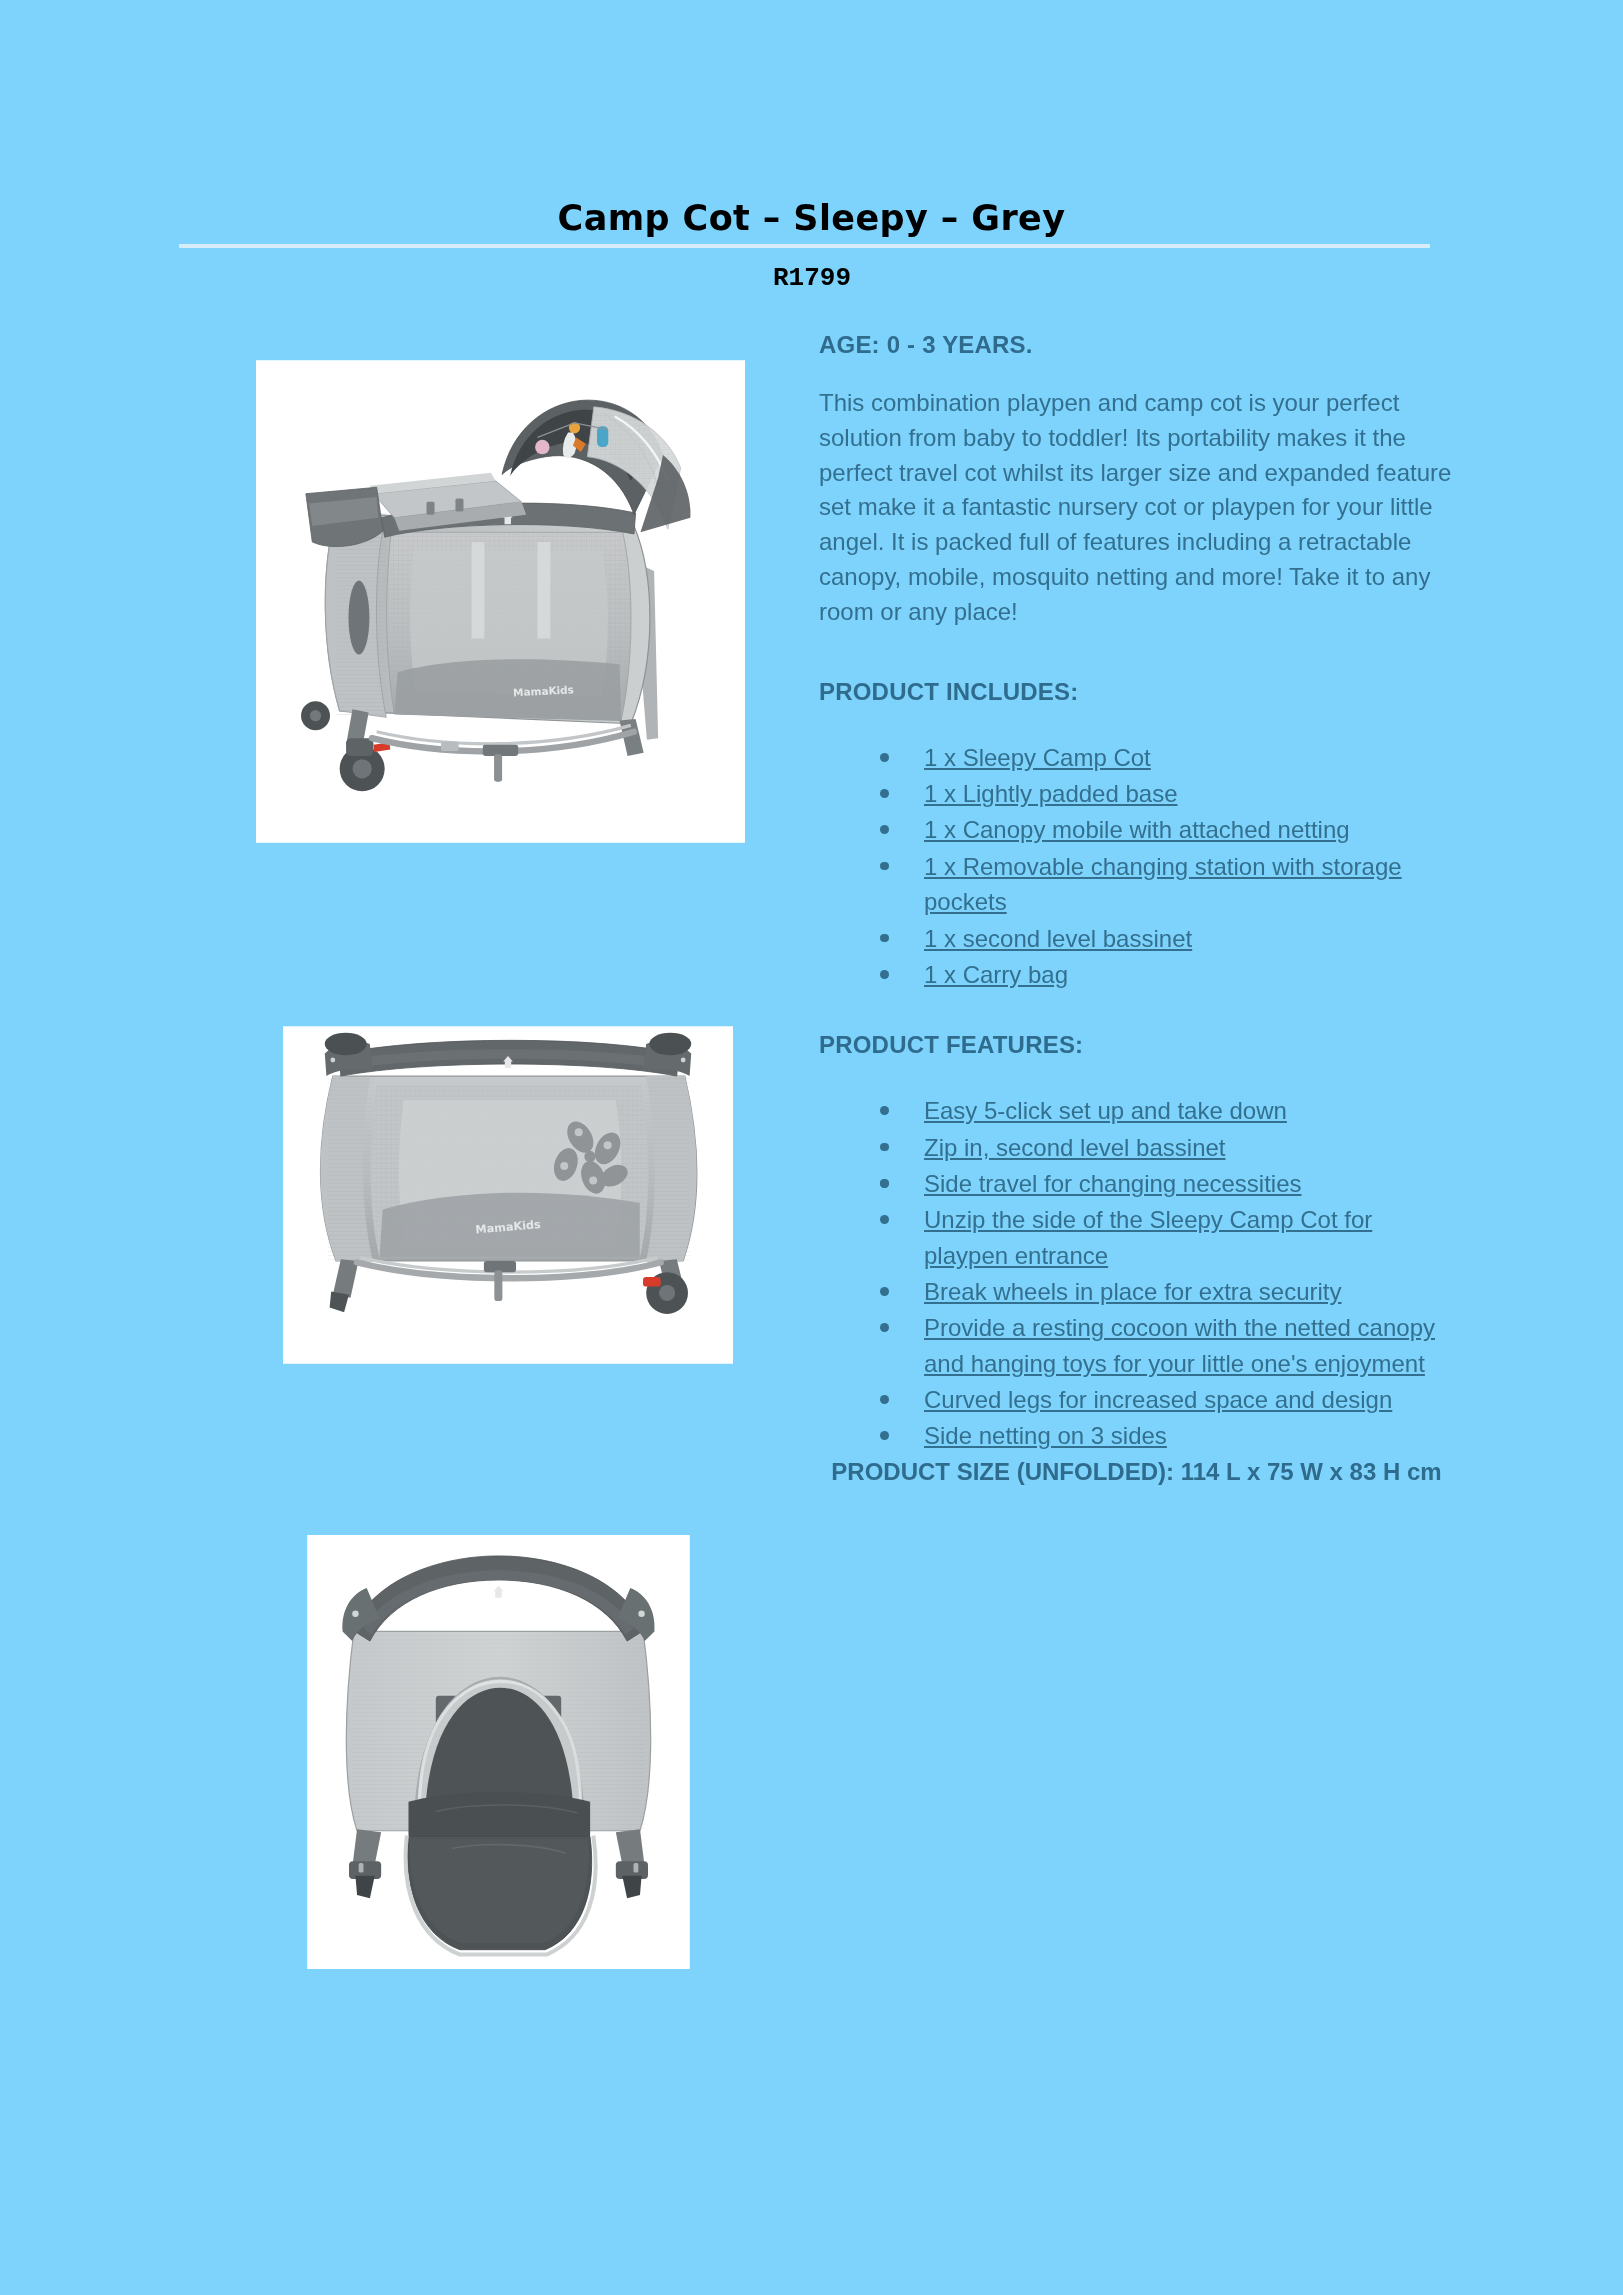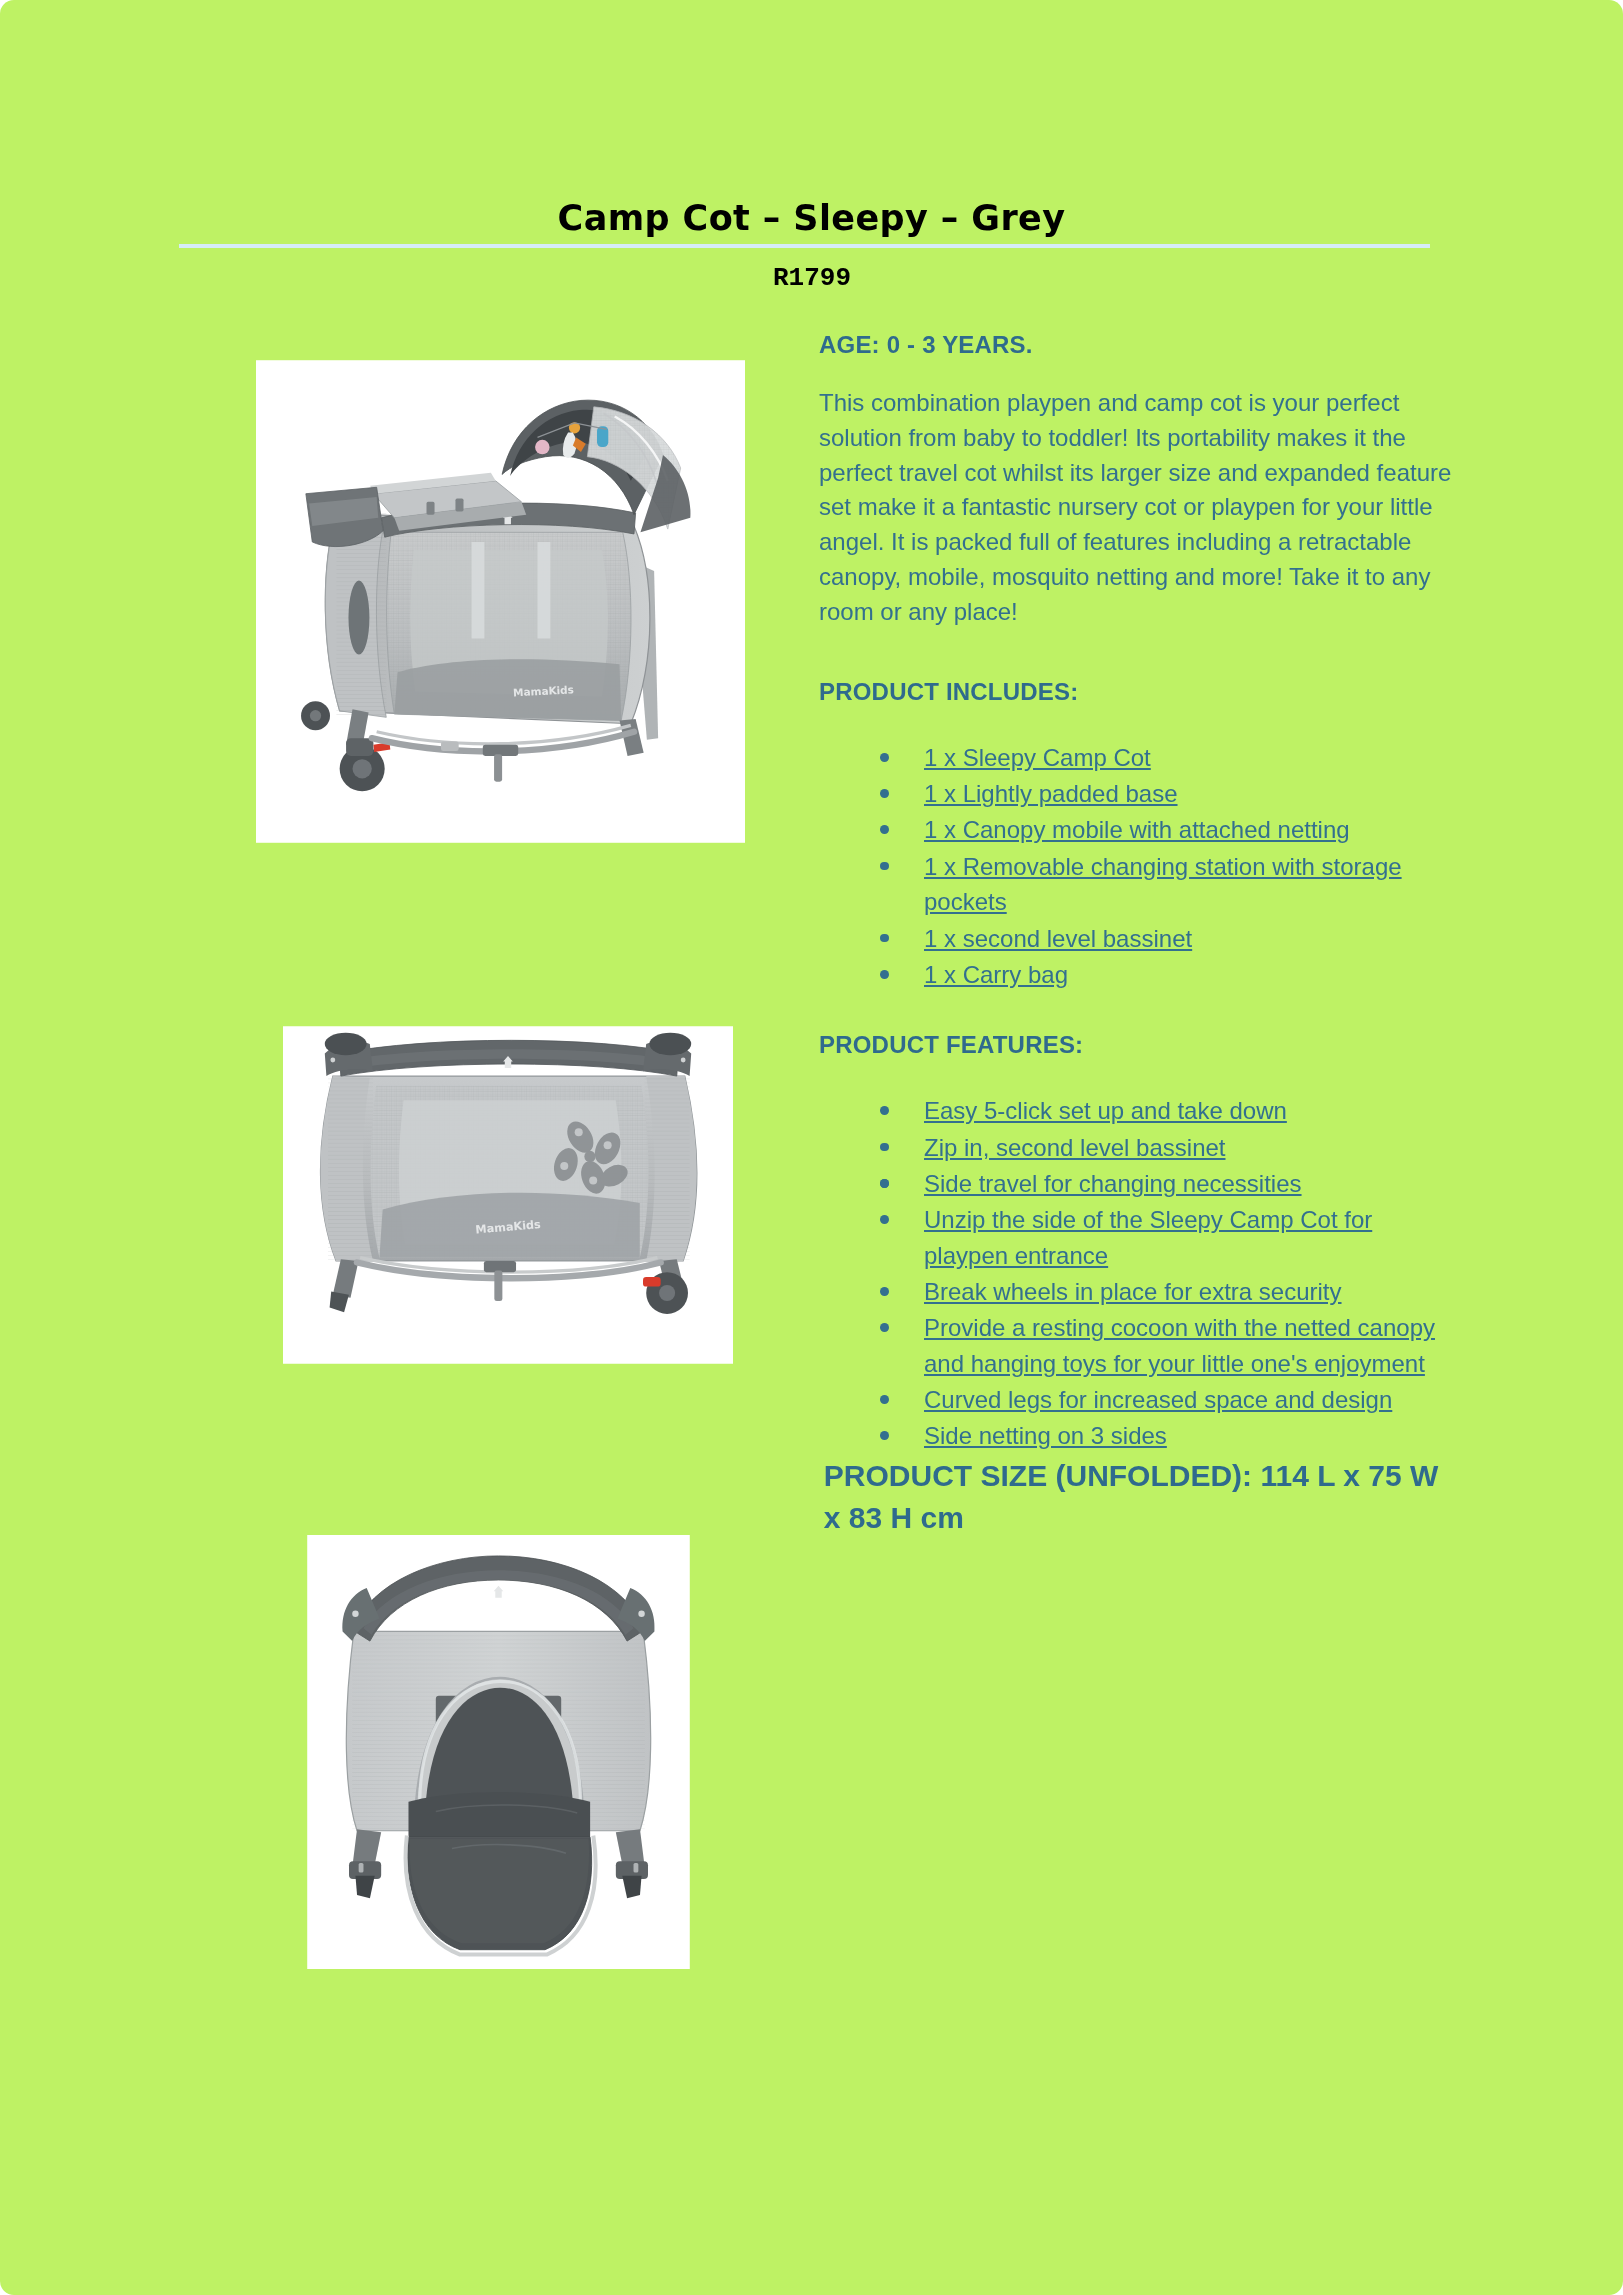--- a/index.html
+++ b/index.html
@@ -11,22 +11,21 @@
     width: 1623px;
     height: 2295px;
     position: relative;
     font-family: "Liberation Sans", sans-serif;
     overflow: hidden;
   }
 
   .page {
     position: absolute;
     inset: 0;
-    background: #bef264;
-    border-radius: 14px;
+    background: #7dd3fc;
   }
 
   
   .doc-title {
     position: absolute;
     left: 0;
     top: 199px;
     width: 1623px;
     text-align: center;
     font-family: "DejaVu Sans", sans-serif;
@@ -102,22 +101,22 @@
     position: absolute;
     left: 61px;
     top: 13px;
     width: 8.8px;
     height: 8.8px;
     border-radius: 50%;
     background: #33708f;
   }
 
   .size-line {
-    text-align: left;
-    font-size: 30px;
+    text-align: center;
+    font-size: 24px;
     font-weight: bold;
     line-height: 1.42;
     color: #2f6b8d;
     padding: 0 4.8px;
   }
 
   
   .prod-img { position: absolute; }
   #img1 { left: 256px; top: 360px;  width: 489px; height: 483px; }
   #img2 { left: 283px; top: 1026px; width: 450px; height: 338px; }

